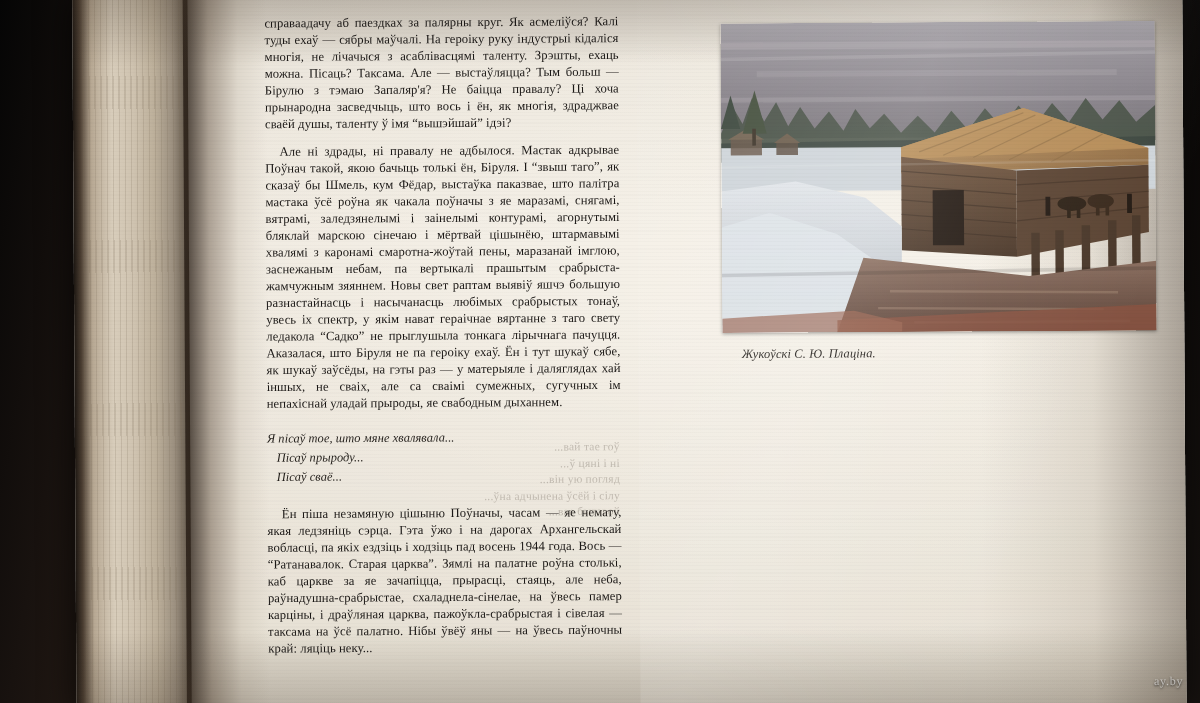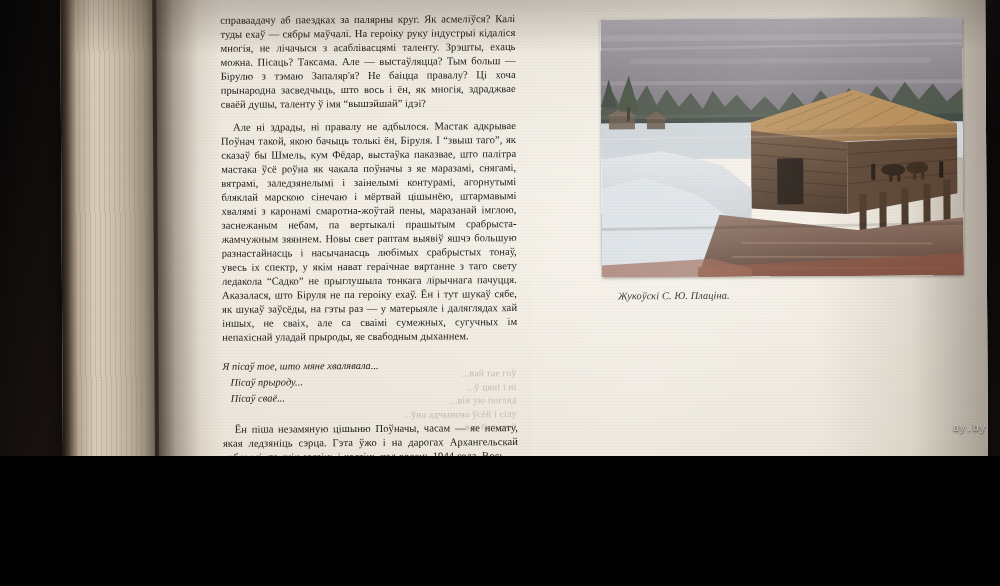--- a/index.html
+++ b/index.html
@@ -9,21 +9,21 @@
   }
   body {
     width: 1000px;
     height: 586px;
     overflow: hidden;
     font-family: "Liberation Serif", serif;
   }
   #scene {
     position: relative;
     width: 1000px;
-    height: 456px;
+    height: 586px;
     background: #0f172a;
     overflow: hidden;
   }
   
   .bg-left {
     position: absolute;
     left: 0; top: 0;
     width: 80px; height: 586px;
     background: linear-gradient(100deg, #050505 0%, #18120f 60%, #241a14 100%);
   }
@@ -178,22 +178,22 @@
     background: linear-gradient(112deg,
       rgba(255,255,255,0.0) 0%,
       rgba(255,255,255,0.13) 38%,
       rgba(255,255,255,0.05) 55%,
       rgba(255,255,255,0.0) 72%);
     pointer-events: none;
   }
   
   .watermark {
     position: absolute;
-    right: 14px; bottom: 22px;
-    font-family: Liberation Mono, monospace;
+    right: 14px; bottom: 12px;
+    font-family: Liberation Serif, serif;
     font-size: 10px;
     color: rgba(255,255,255,0.55);
     letter-spacing: 0.6px;
     text-shadow: 0 1px 2px rgba(0,0,0,0.8);
   }
   .noise {
     position: absolute;
     inset: 0;
     pointer-events: none;
     background-image:

